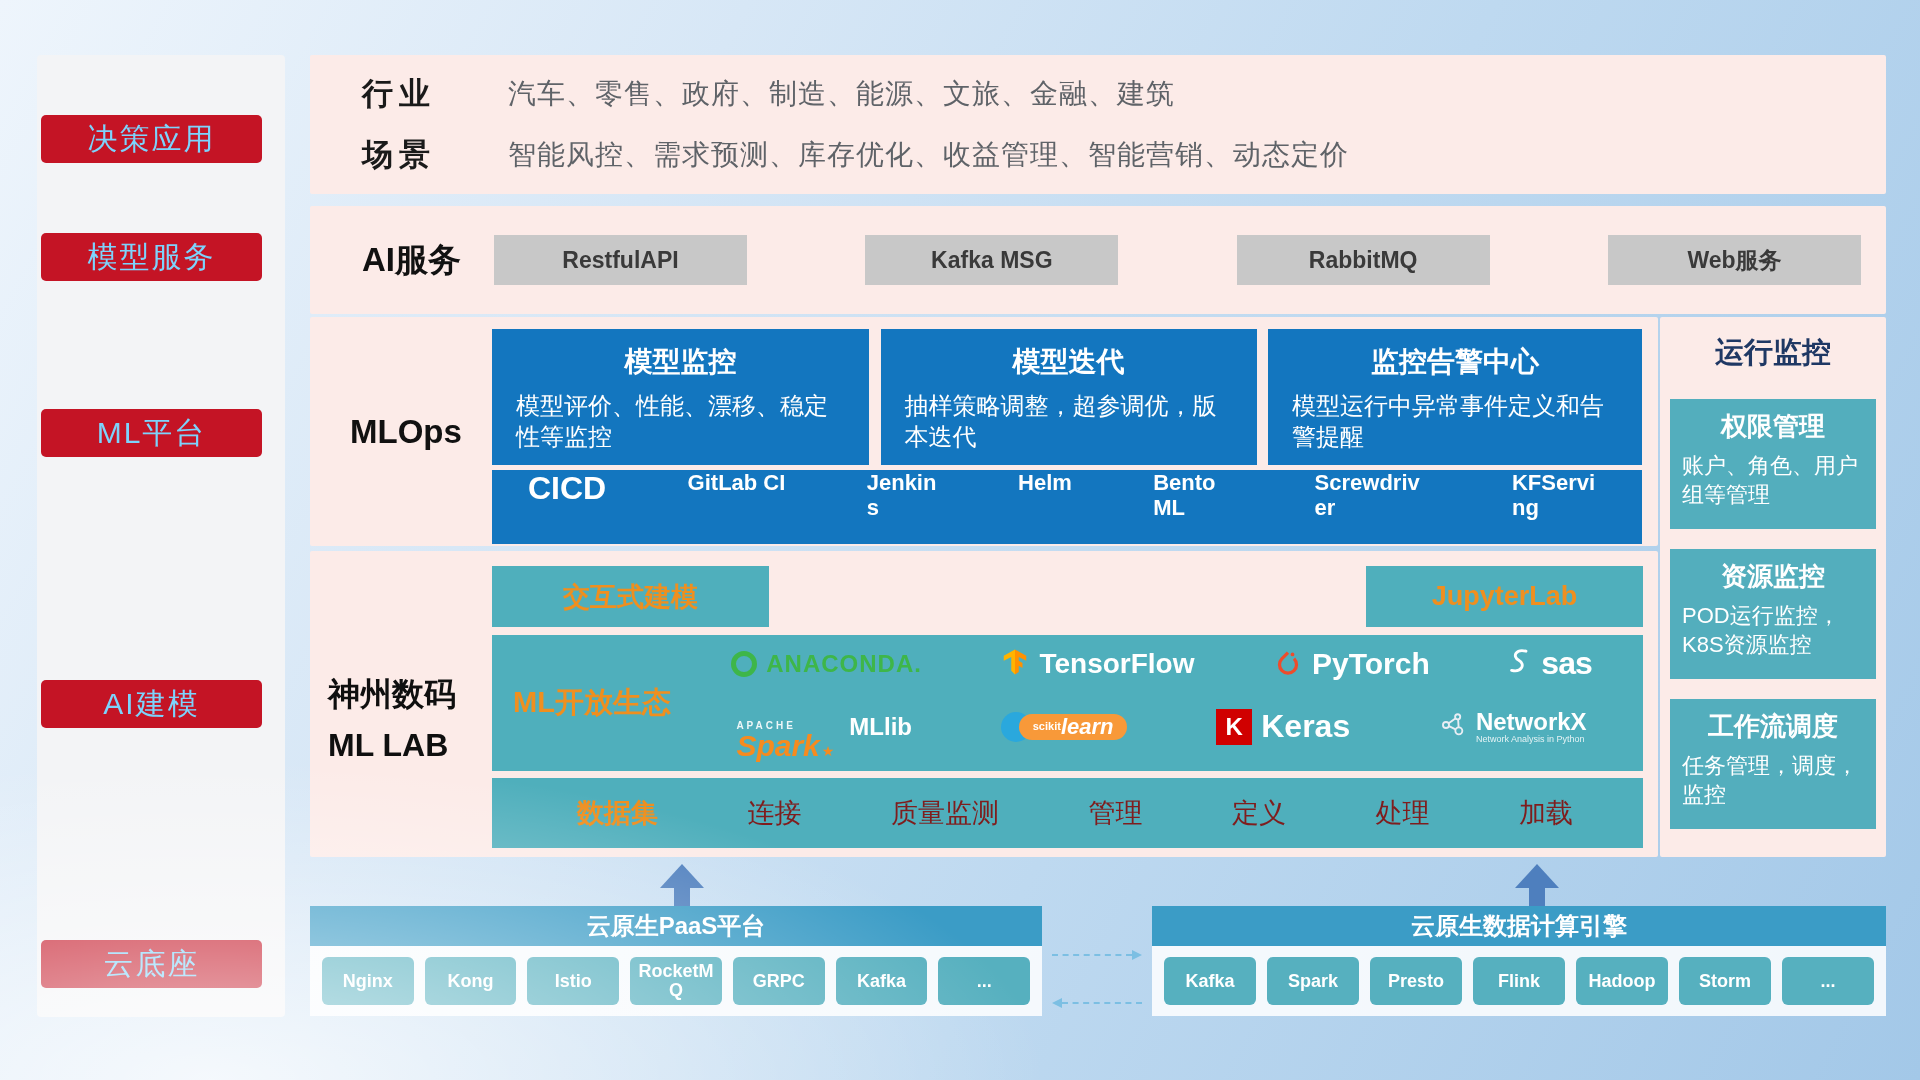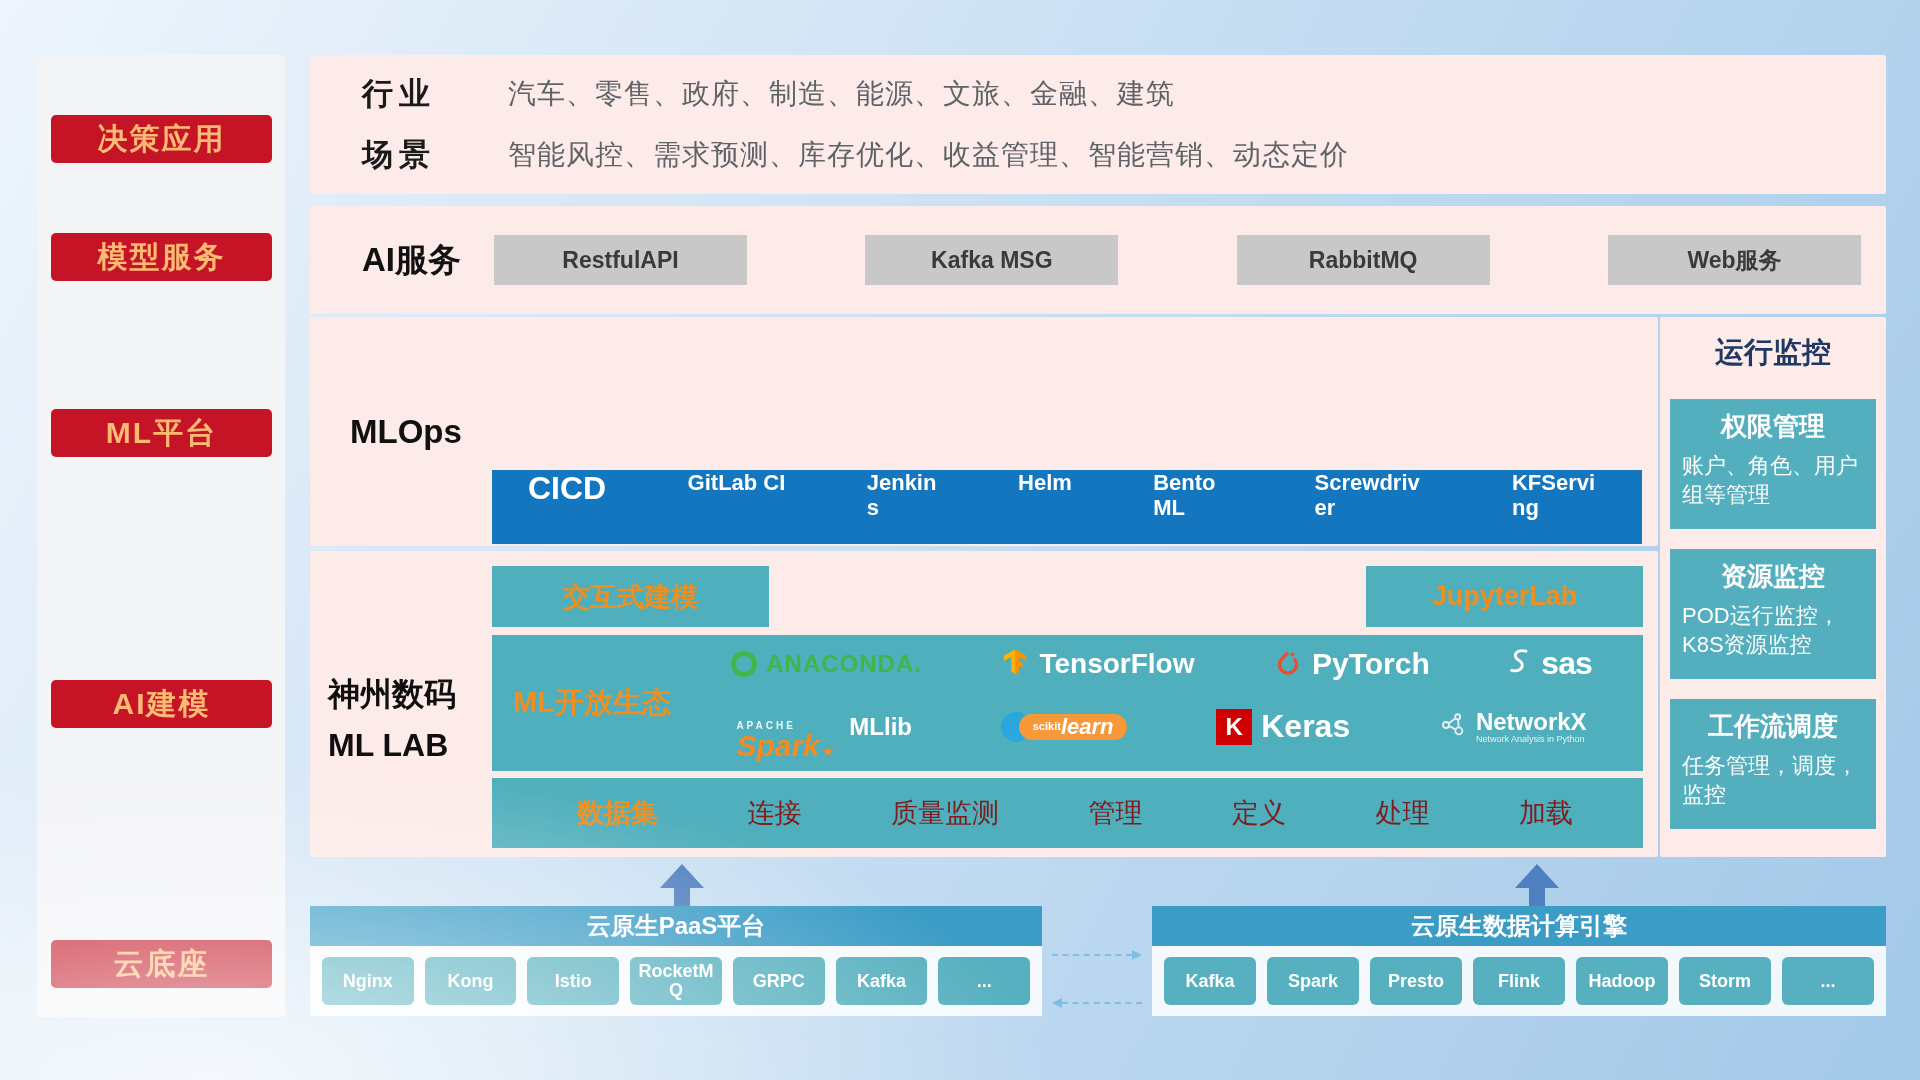--- a/index.html
+++ b/index.html
@@ -4,22 +4,22 @@
 <style>
   html,body{margin:0;padding:0;}
   body{width:1920px;height:1080px;overflow:hidden;font-family:"Liberation Sans","DejaVu Sans",sans-serif;}
   .root{position:relative;width:1920px;height:1080px;
     background:linear-gradient(118deg,#eef5fc 0%,#d7e7f6 30%,#bed9f0 60%,#a3c8e8 100%);}
   .root::after{content:"";position:absolute;left:0;bottom:0;width:55%;height:30%;
     background:radial-gradient(ellipse at 20% 100%,rgba(255,255,255,.75),rgba(255,255,255,0) 70%);pointer-events:none;}
 
   
   .sidebar{position:absolute;left:37px;top:55px;width:248px;height:962px;background:#f3f4f6;border-radius:4px;}
-  .side-btn{position:absolute;left:14px;width:221px;height:48px;background:#c41425;color:#fdba74;
-    font-size:30px;font-weight:700;letter-spacing:2px;display:flex;align-items:center;justify-content:center;border-radius:5px;}
+  .side-btn{position:absolute;left:4px;width:221px;height:48px;background:#c41425;color:#7dd3fc;
+    font-size:30px;font-weight:400;letter-spacing:2px;display:flex;align-items:center;justify-content:center;border-radius:5px;}
   .sb0{top:60px}.sb1{top:178px}.sb2{top:354px}.sb3{top:625px}.sb4{top:885px}
 
   
   .panel{position:absolute;background:#fcebe8;border-radius:2px;}
   #p1{left:310px;top:55px;width:1576px;height:139px;display:flex;flex-direction:column;justify-content:space-evenly;}
   #p2{left:310px;top:206px;width:1576px;height:108px;display:flex;align-items:center;}
   #p3{left:310px;top:317px;width:1348px;height:229px;}
   #p4{left:310px;top:551px;width:1348px;height:306px;}
   #pm{left:1660px;top:317px;width:226px;height:540px;}
 
@@ -145,20 +145,34 @@
     <div class="svc-row">
       <div class="svc">RestfulAPI</div>
       <div class="svc">Kafka MSG</div>
       <div class="svc">RabbitMQ</div>
       <div class="svc">Web服务</div>
     </div>
   </div>
 
   <div class="panel" id="p3">
     <div class="mlops-label">MLOps</div>
+    <div class="mcards">
+      <div class="mcard mc0">
+        <div class="t">模型监控</div>
+        <div class="d">模型评价、性能、漂移、稳定性等监控</div>
+      </div>
+      <div class="mcard mc1">
+        <div class="t">模型迭代</div>
+        <div class="d">抽样策略调整，超参调优，版本迭代</div>
+      </div>
+      <div class="mcard mc2">
+        <div class="t">监控告警中心</div>
+        <div class="d">模型运行中异常事件定义和告警提醒</div>
+      </div>
+    </div>
     <div class="cicd">
       <div class="cicd-title">CICD</div>
       <div class="cicd-item w-gitlab">GitLab CI</div>
       <div class="cicd-item w-jenkins">Jenkins</div>
       <div class="cicd-item w-helm">Helm</div>
       <div class="cicd-item w-bentoml">BentoML</div>
       <div class="cicd-item w-screw">Screwdriver</div>
       <div class="cicd-item w-kfs">KFServing</div>
     </div>
   </div>

